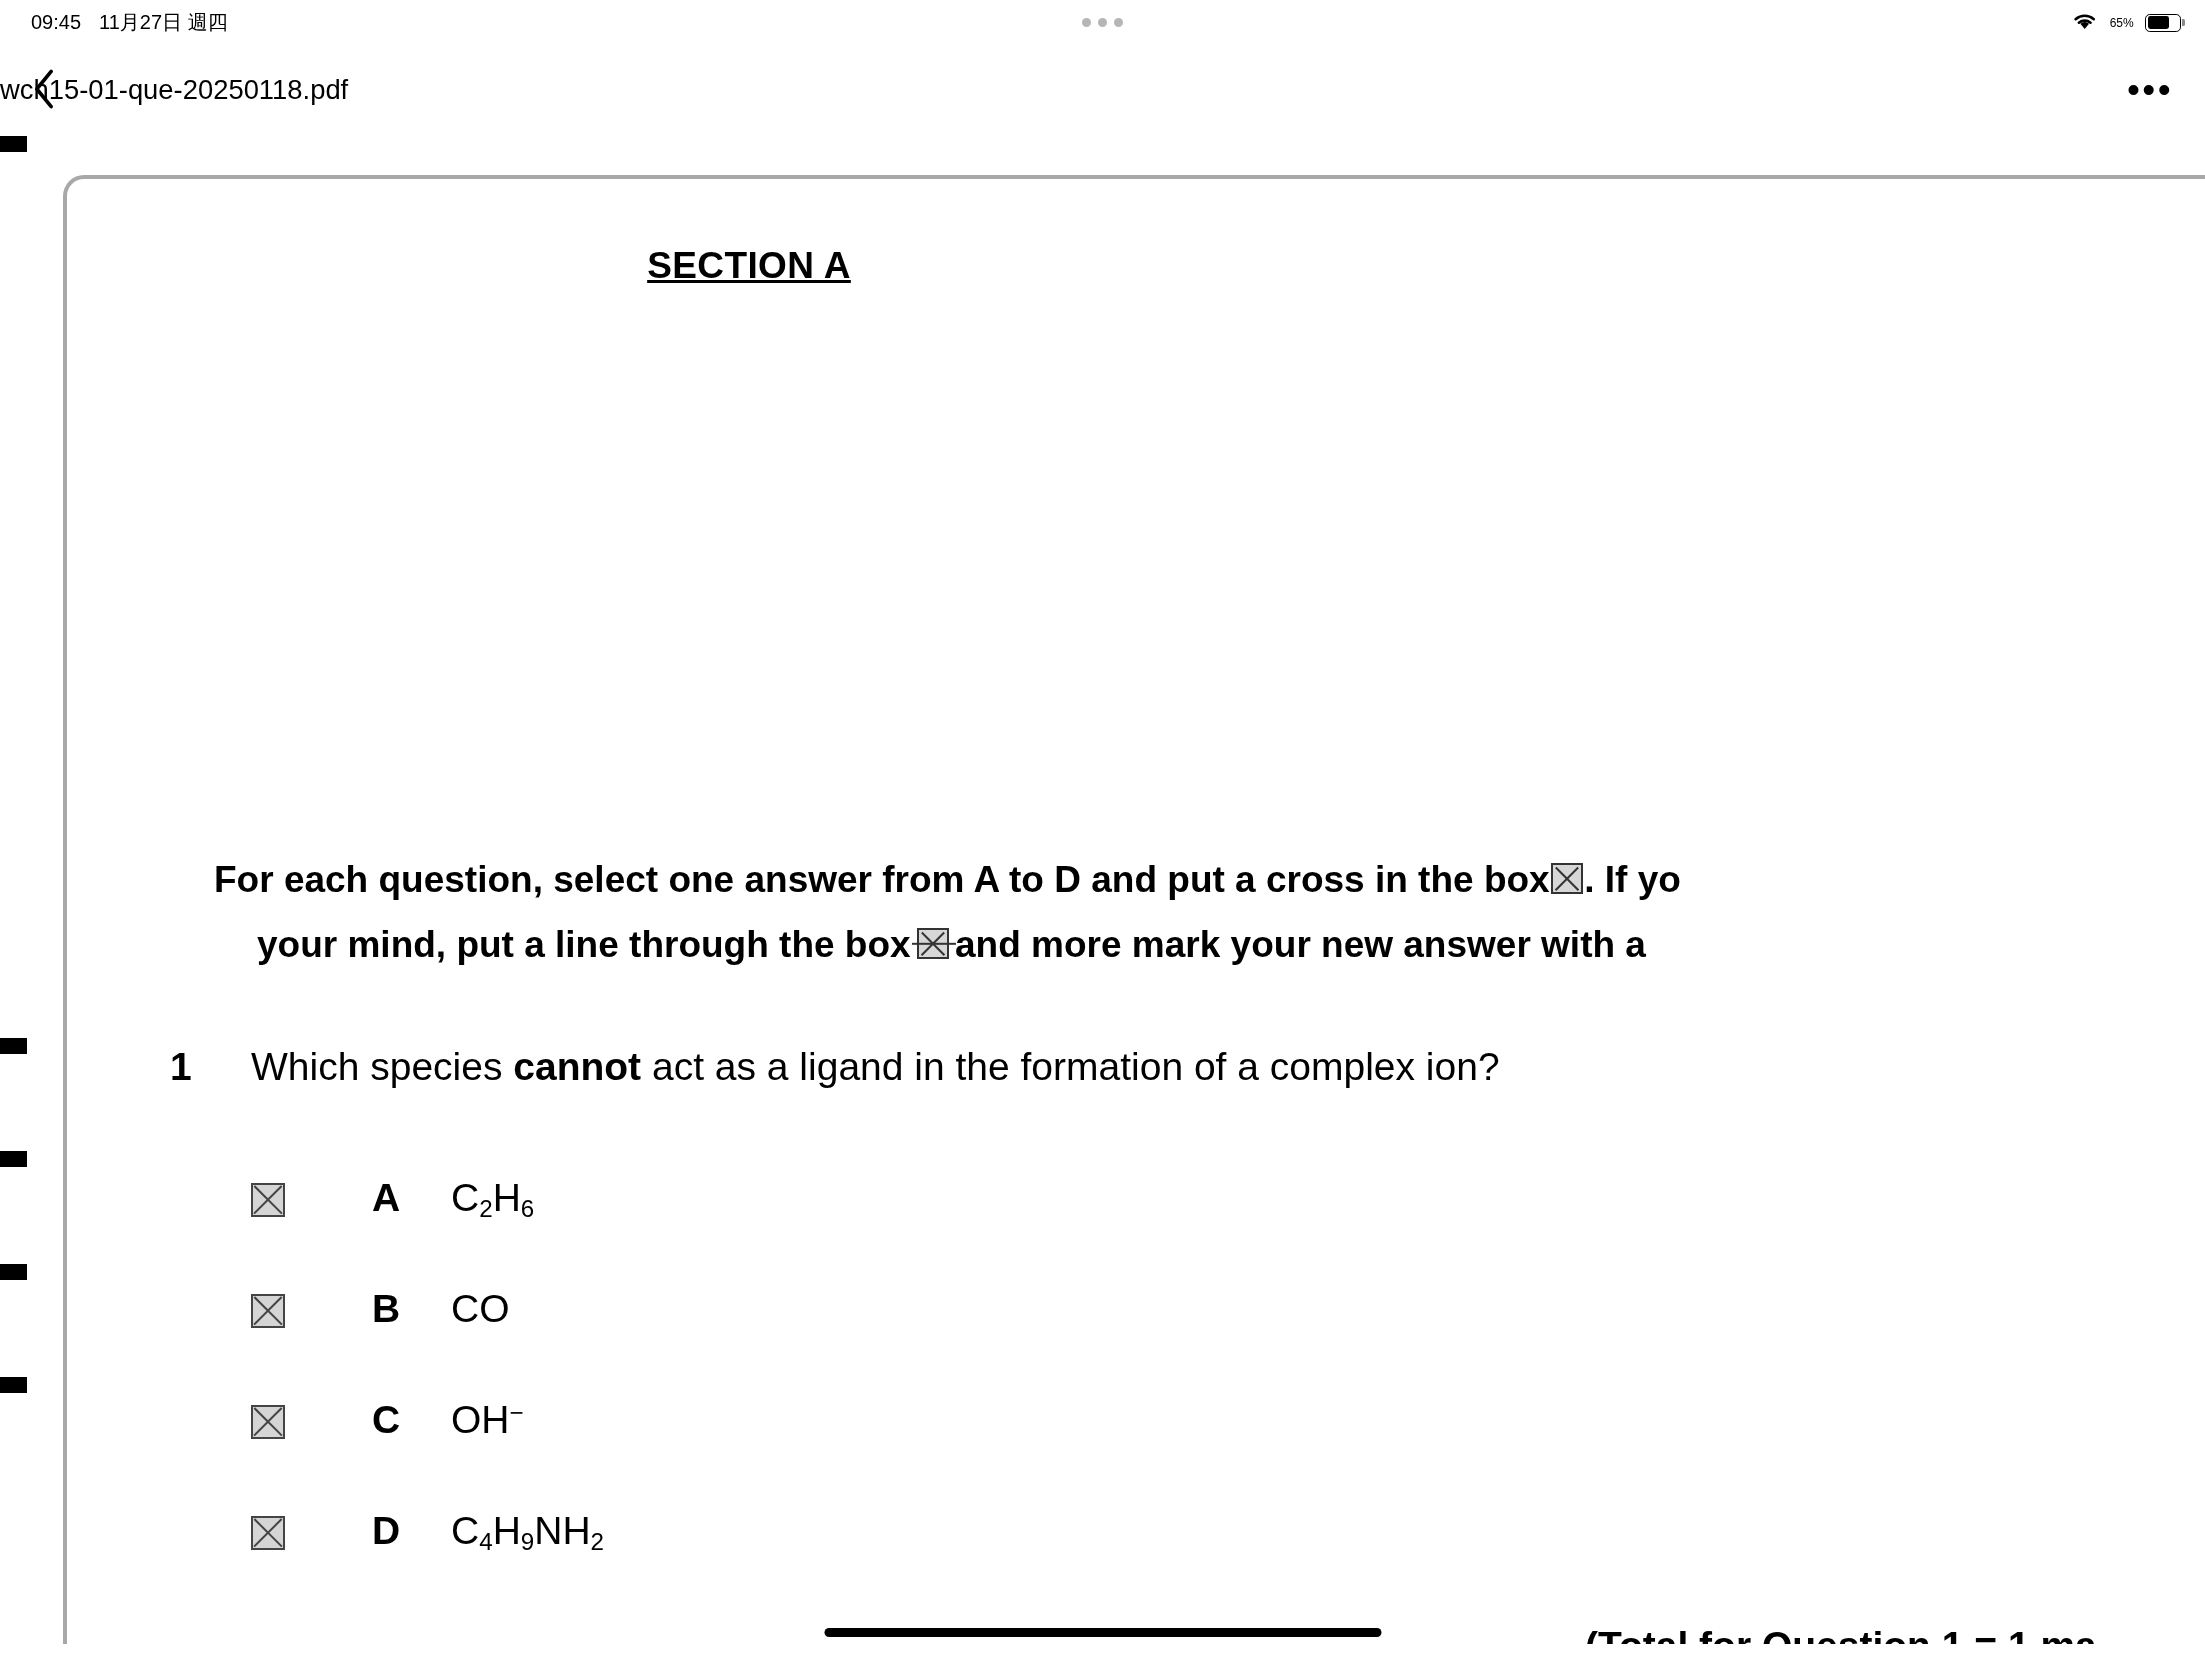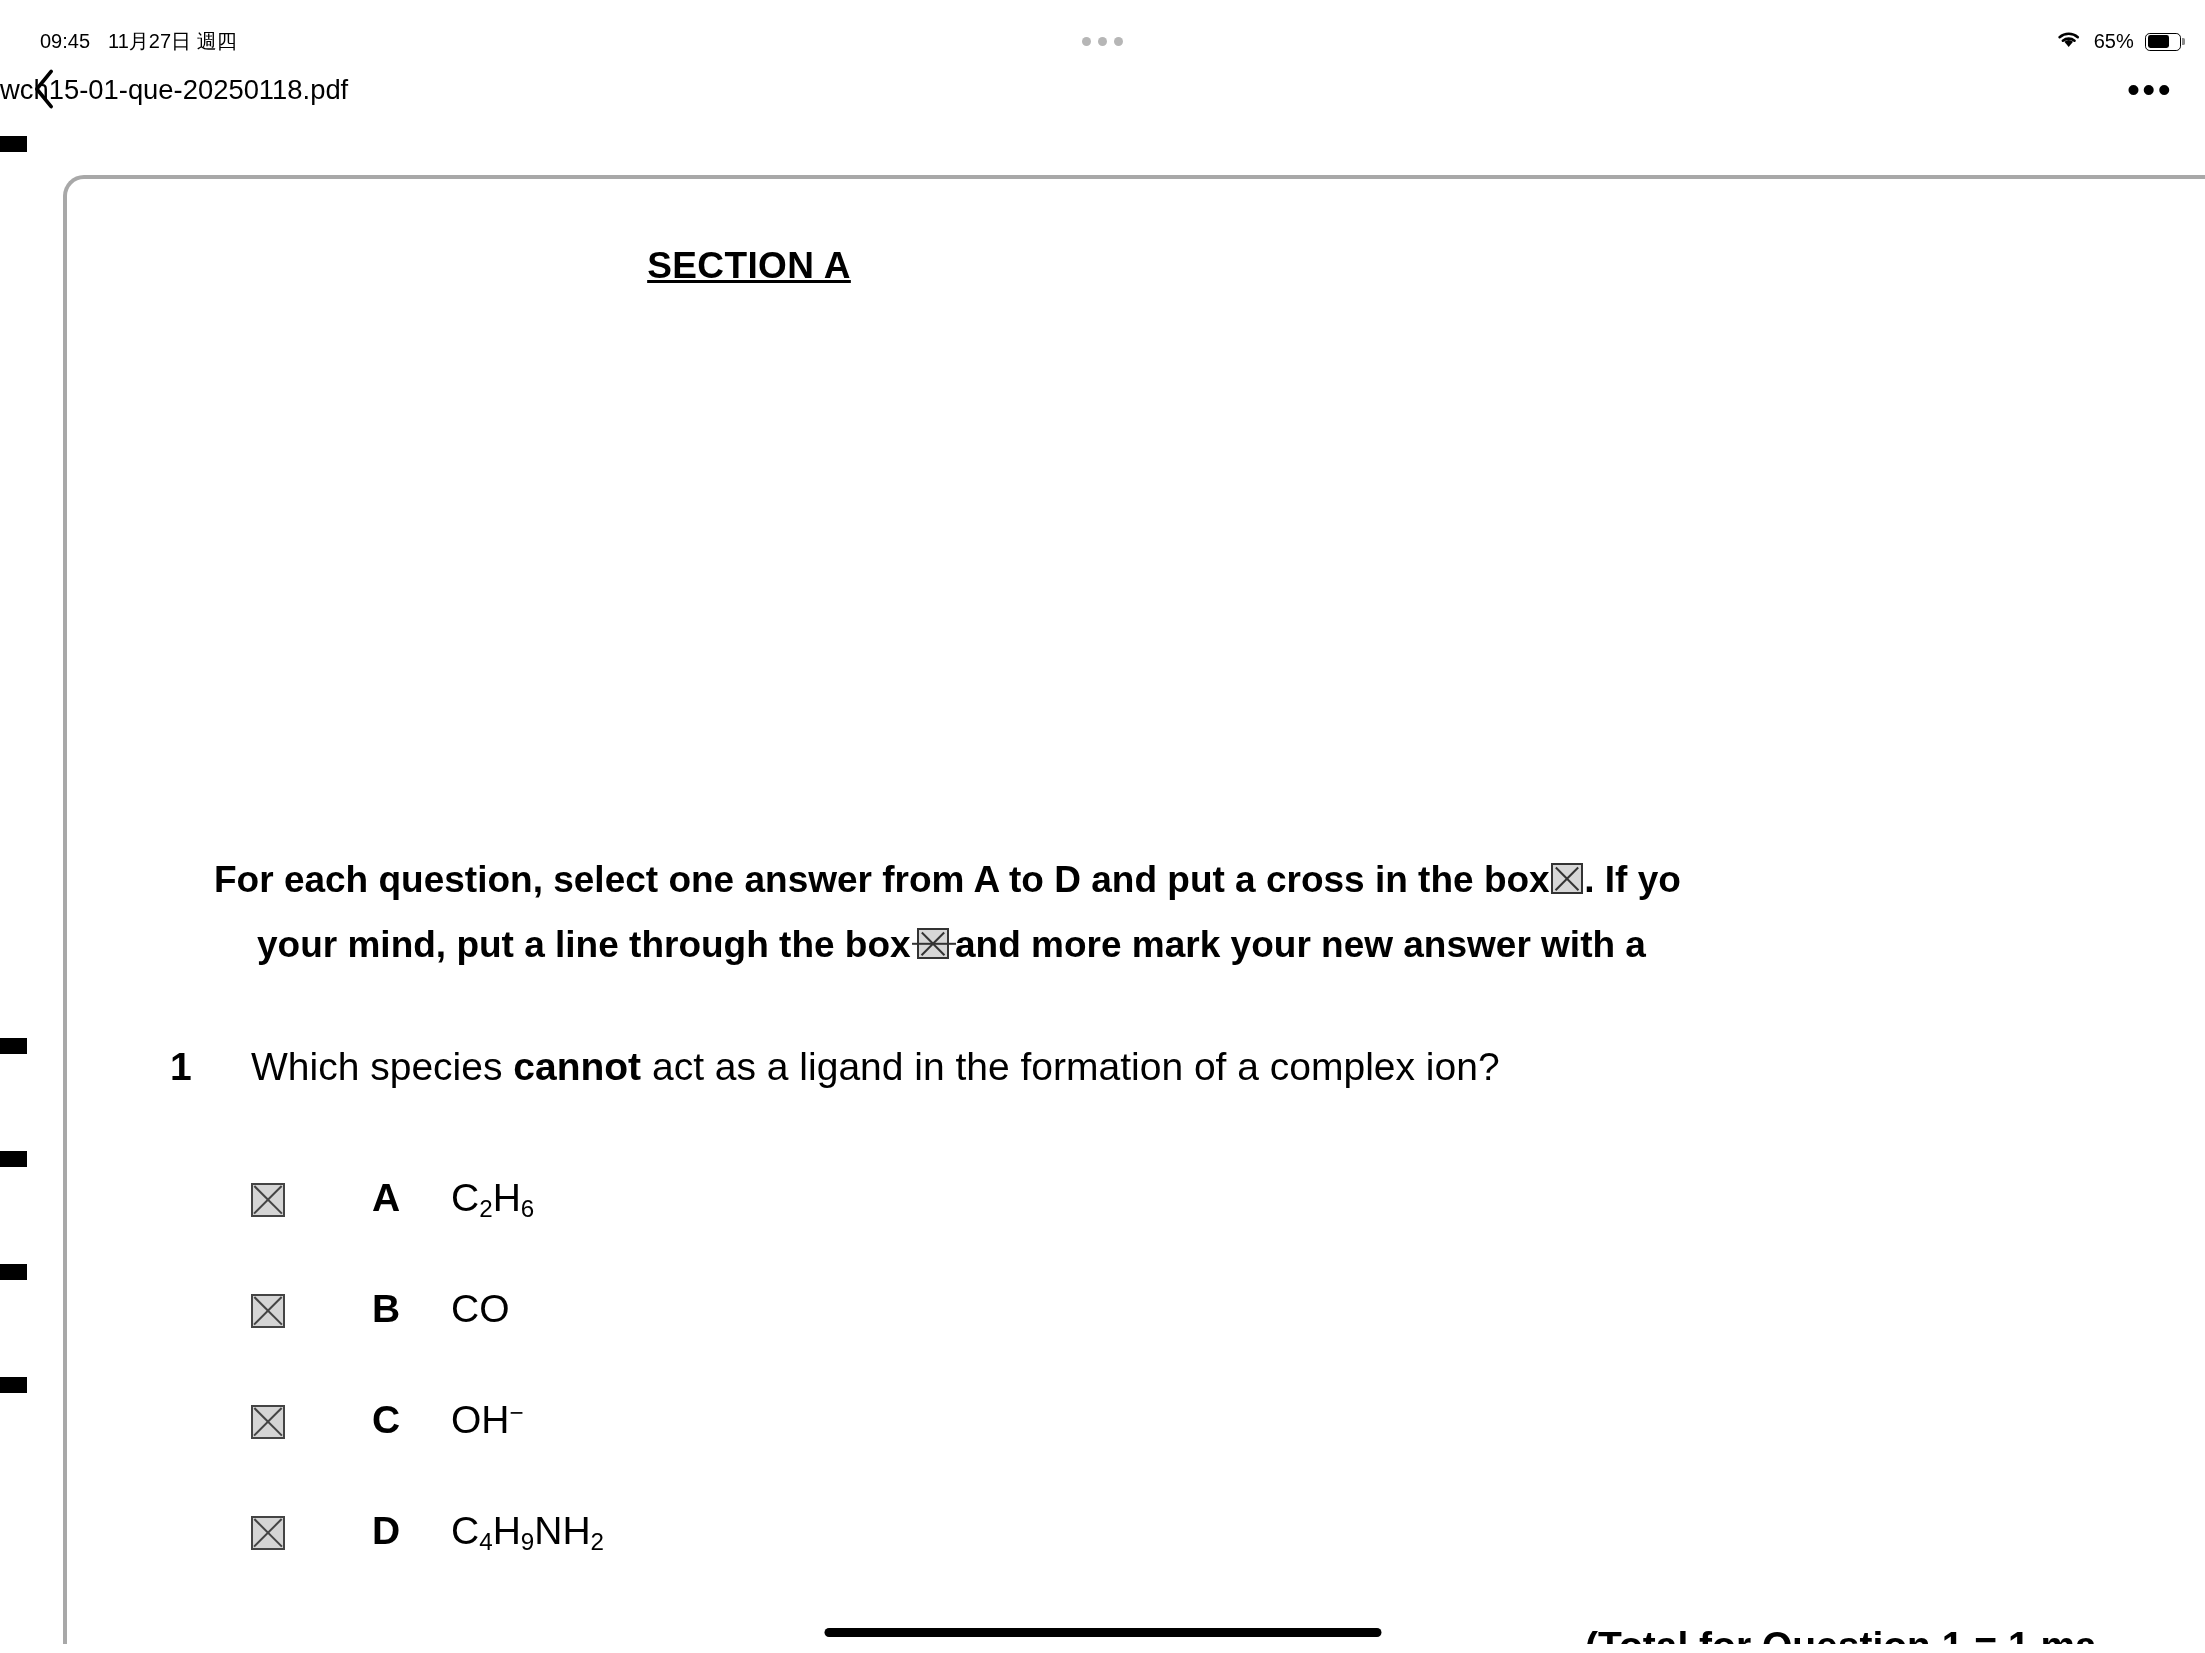--- a/index.html
+++ b/index.html
@@ -18,24 +18,23 @@
 
   
   .status-bar {
     position: absolute;
     top: 0; left: 0;
     width: 2205px;
     height: 45px;
     display: flex;
     align-items: center;
     box-sizing: border-box;
-    padding: 0 40px;
+    padding: 0 31px;
     font-size: 20px;
     color: #000;
-    margin-top: 19px;
   }
   .status-left {
     display: flex;
     align-items: center;
     gap: 18px;
     white-space: nowrap;
   }
   .status-center {
     position: absolute;
     left: 0; right: 0;
@@ -54,21 +53,21 @@
     border-radius: 50%;
     background: #b6b6b6;
     display: block;
   }
   .status-right {
     position: absolute;
     right: 24px;
     display: flex;
     align-items: center;
     gap: 11.3px;
-    font-size: 20px;
+    font-size: 12px;
   }
   .wifi-icon { display: block; }
   .battery {
     position: relative;
     width: 36px; height: 18px;
     border: 1.6px solid #000;
     border-radius: 4.8px;
     box-sizing: border-box;
     display: inline-block;
   }

